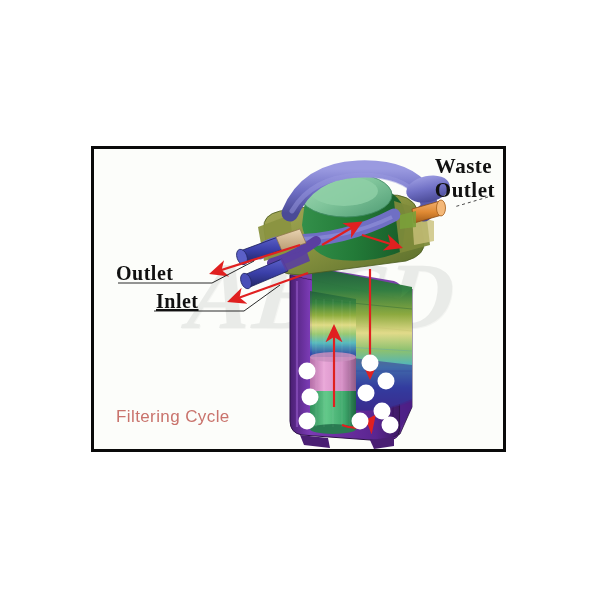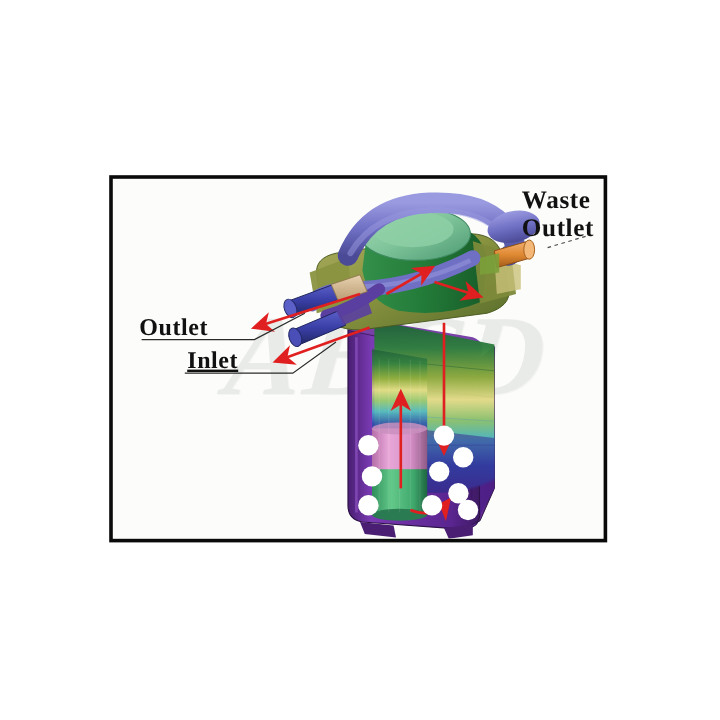--- a/index.html
+++ b/index.html
@@ -288,15 +288,16 @@
     </svg>
 
     <div class="lbl lbl-waste">
       <div>Waste</div>
       <div>Outlet</div>
     </div>
 
     <div class="lbl lbl-outlet">Outlet</div>
     <div class="lbl lbl-inlet">Inlet</div>
 
+    <div class="lbl lbl-cycle">Filtering Cycle</div>
 
   </div>
 </div>
 
 </body></html>

